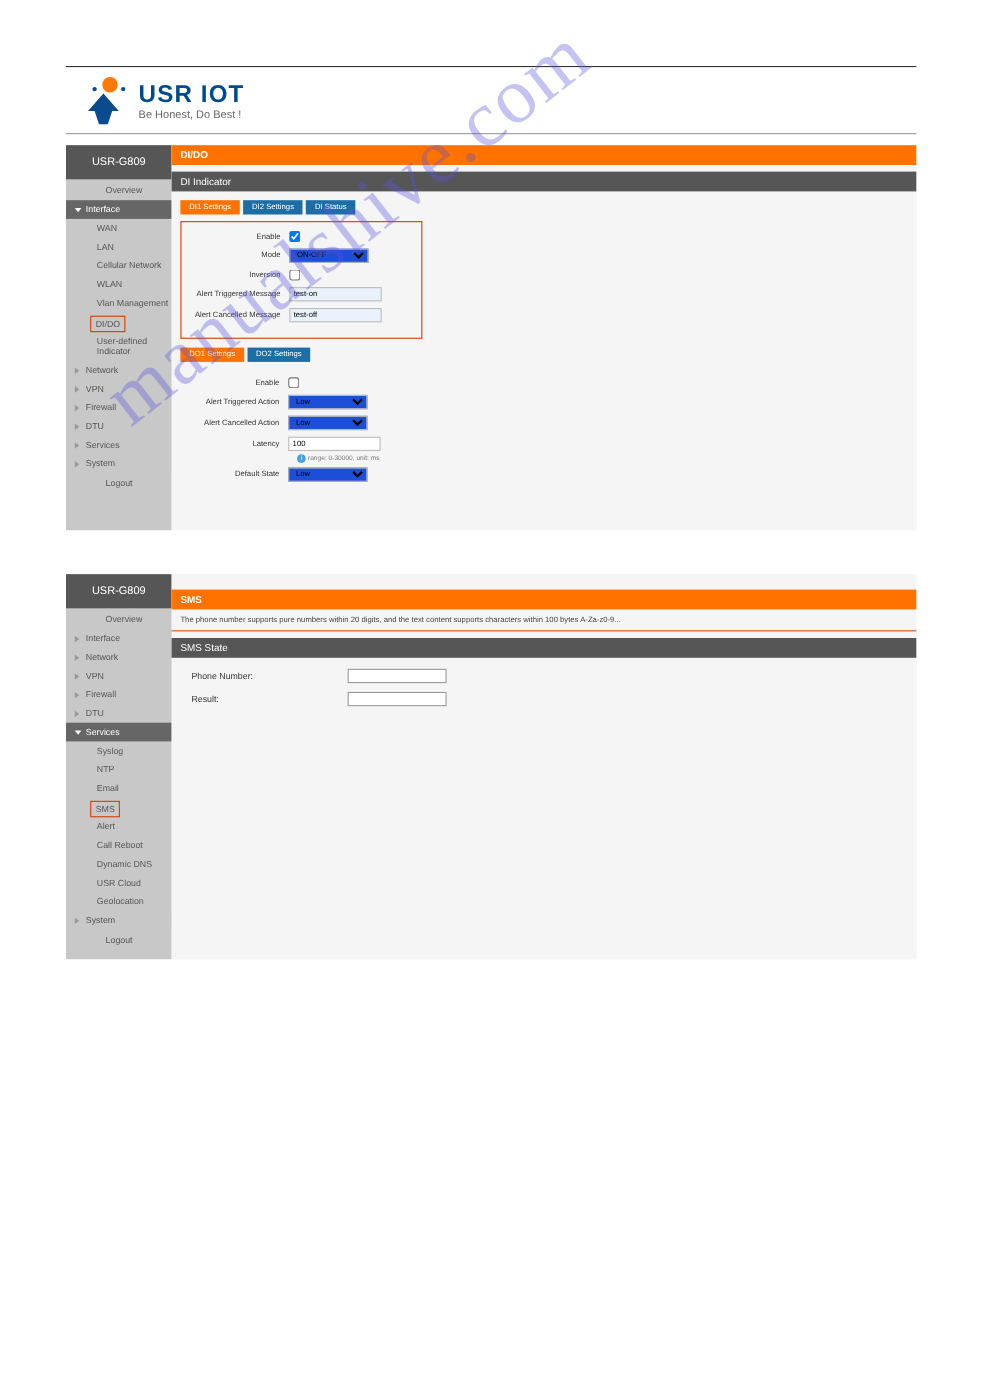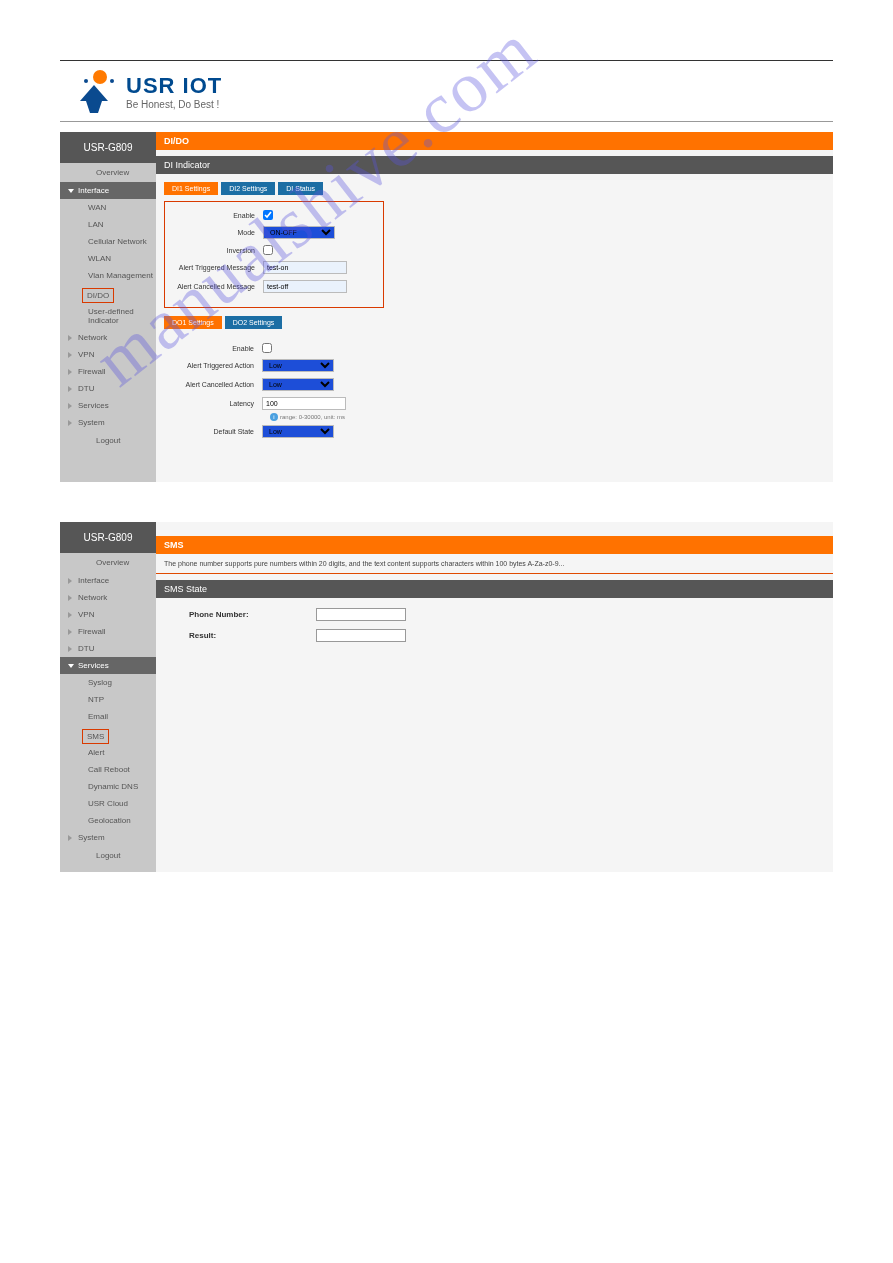--- a/index.html
+++ b/index.html
@@ -37,21 +37,21 @@
 .frow label{width:90px;text-align:right;padding-right:8px}
 .frow input[type=text]{width:84px;font-size:7px;padding:2px 3px;border:1px solid #bbb;background:#eaf2fc}
 .frow input[type=text].plain{background:#fff}
 .frow select{width:72px;font-size:7px;padding:1px 2px;border:1px solid #bbb;background:#1d4ed8}
 .frow input[type=checkbox]{width:10px;height:10px}
 .hint{font-size:6px;color:#777;margin-left:98px;margin-top:-3px;margin-bottom:4px}
 .hint .dot{display:inline-block;width:8px;height:8px;border-radius:50%;background:#4aa0e0;color:#fff;font-size:6px;line-height:8px;text-align:center;margin-right:2px}
 .note-bar{font-size:7px;color:#444;padding:6px 8px;border-bottom:1px solid #e04a00}
 .sms-form{padding:10px 0 0 0}
 .sms-row{display:flex;align-items:center;margin-bottom:8px;font-size:8px}
-.sms-row label{width:160px;text-align:left;padding-left:33px;color:#333;font-weight:bold}
+.sms-row label{width:160px;text-align:left;padding-left:18px;color:#333;font-weight:normal}
 .sms-row input[type=text]{width:90px;font-size:7px;padding:2px 3px;border:1px solid #999;background:#fff}
 .sms-btn{display:inline-flex;align-items:center;gap:3px;font-size:7px;padding:2px 6px;border:1px solid #d93a00;margin-left:6px;background:#fdfdfd;cursor:pointer}
 .sms-btn .ico{width:8px;height:8px;background:#4aa0e0;border-radius:2px}
 .watermark{position:absolute;left:130px;top:320px;font-size:72px;color:rgba(88,84,220,0.35);transform:rotate(-38deg);transform-origin:left bottom;pointer-events:none;font-family:Georgia,serif;letter-spacing:2px;z-index:50}
 </style>
 </head>
 <body>
 
 <div class="page-wrap">
 <hr class="top-hr">

